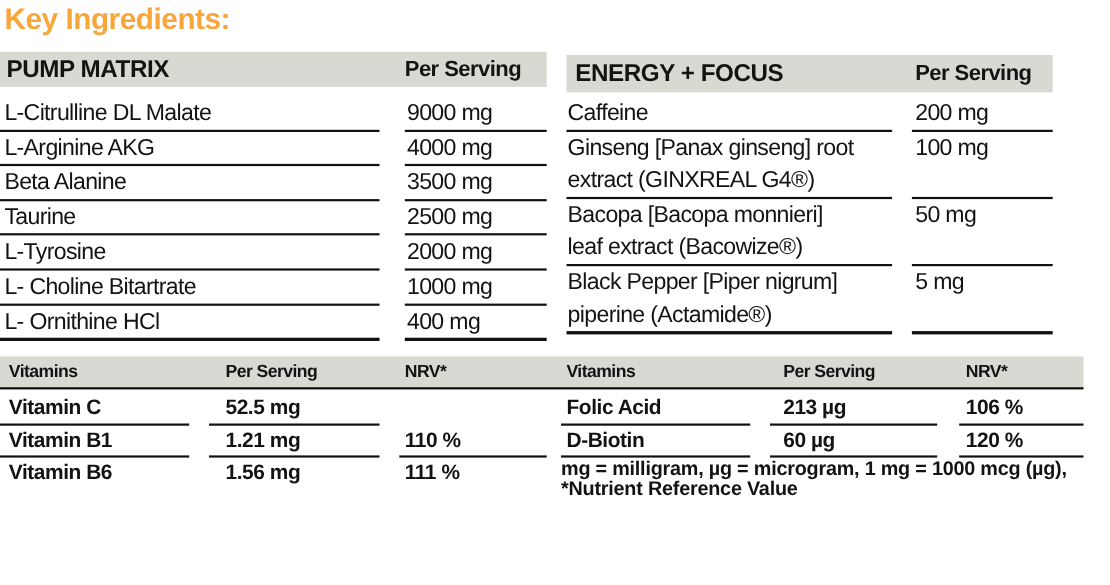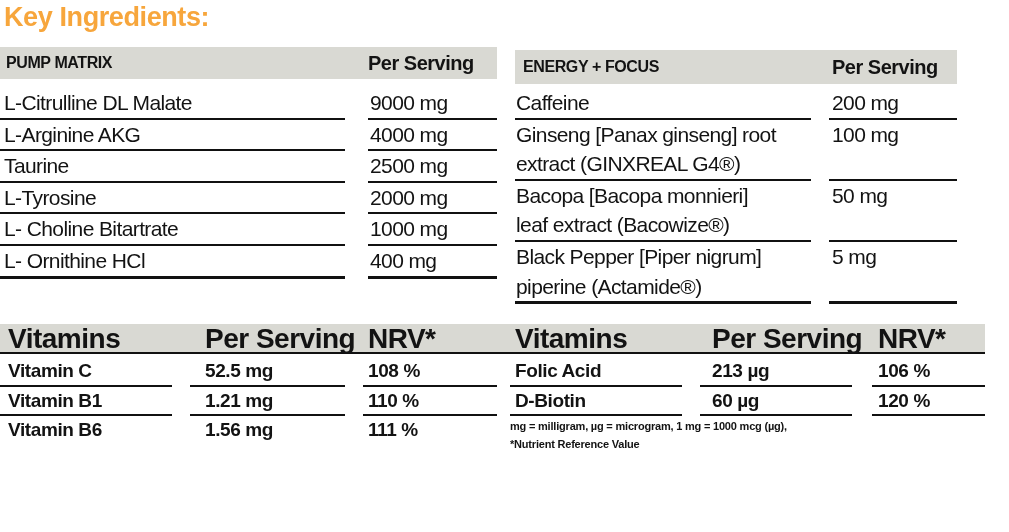--- a/index.html
+++ b/index.html
@@ -27,21 +27,21 @@
   
   .toptable{position:absolute;}
   .pump{left:0;top:47px;width:497px;}
   .energy{left:515px;top:50px;width:442px;}
 
   .thead{position:relative;background:var(--bar);}
   .pump .thead{height:32px;}
   .energy .thead{height:34px;}
   .h-title{
     position:absolute;top:0;bottom:0;display:flex;align-items:center;
-    font-size:16px;font-weight:700;letter-spacing:-0.4px;
+    font-size:22px;font-weight:700;letter-spacing:-0.4px;
   }
   .h-per{
     position:absolute;top:0;bottom:0;display:flex;align-items:center;
     font-size:20px;font-weight:700;letter-spacing:-0.5px;
   }
   .pump .h-title{left:6px;}
   .pump .h-per{left:368px;}
   .energy .h-title{left:8px;}
   .energy .h-per{left:317px;}
 
@@ -68,21 +68,21 @@
   .vit-strip{
     position:absolute;left:0;top:324px;width:985px;height:30px;
     background:var(--bar);border-bottom:2.5px solid var(--line);
   }
   .vittable{position:absolute;top:324px;}
   .vitl{left:0;width:497px;}
   .vitr{left:510px;width:475px;}
   .vhead{position:relative;height:33px;}
   .vhead span{
     position:absolute;top:0;height:30px;display:flex;align-items:center;
-    font-size:28px;font-weight:700;letter-spacing:-0.5px;
+    font-size:16px;font-weight:700;letter-spacing:-0.5px;
   }
   .vitl .vh-name{left:8px;}   .vitl .vh-per{left:205px;}  .vitl .vh-nrv{left:368px;}
   .vitr .vh-name{left:5px;}   .vitr .vh-per{left:202px;}  .vitr .vh-nrv{left:368px;}
 
   .vittable .trow{min-height:29.5px;height:29.5px;}
   .vittable .trow .cell{
     font-size:19px;font-weight:700;letter-spacing:-0.4px;line-height:28px;
     border-bottom:2px solid var(--line);
   }
   .vitl .trow:last-child .cell{border-bottom:none;}
@@ -91,21 +91,21 @@
   .vitl .cell.name{width:172px;margin-right:18px;padding-left:8px;}
   .vitl .cell.amount{width:155px;margin-right:18px;padding-left:15px;}
   .vitl .cell.nrv{flex:1;padding-left:5px;}
 
   .vitr .cell.name{width:172px;margin-right:18px;padding-left:5px;}
   .vitr .cell.amount{width:152px;margin-right:20px;padding-left:12px;}
   .vitr .cell.nrv{flex:1;padding-left:6px;}
 
   .footnote{
     position:absolute;left:510px;top:417px;width:480px;
-    font-size:11px;font-weight:700;letter-spacing:-0.2px;line-height:18px;
+    font-size:18px;font-weight:700;letter-spacing:-0.2px;line-height:18px;
   }
 </style>
 </head>
 <body>
 
 <div class="page">
 
   <div class="page-title">Key Ingredients:</div>
 
   <div class="toptable pump">
@@ -114,20 +114,24 @@
       <span class="h-per">Per Serving</span>
     </div>
     <div class="rows" id="pump-rows">
         <div class="trow">
           <div class="cell name">L-Citrulline DL Malate</div>
           <div class="cell amount">9000 mg</div>
         </div>
         <div class="trow">
           <div class="cell name">L-Arginine AKG</div>
           <div class="cell amount">4000 mg</div>
+        </div>
+        <div class="trow">
+          <div class="cell name">Beta Alanine</div>
+          <div class="cell amount">3500 mg</div>
         </div>
         <div class="trow">
           <div class="cell name">Taurine</div>
           <div class="cell amount">2500 mg</div>
         </div>
         <div class="trow">
           <div class="cell name">L-Tyrosine</div>
           <div class="cell amount">2000 mg</div>
         </div>
         <div class="trow">
@@ -182,21 +186,20 @@
   <div class="vittable vitl">
     <div class="vhead">
       <span class="vh-name">Vitamins</span>
       <span class="vh-per">Per Serving</span>
       <span class="vh-nrv">NRV*</span>
     </div>
     <div class="rows" id="vitl-rows">
         <div class="trow">
           <div class="cell name">Vitamin C</div>
           <div class="cell amount">52.5 mg</div>
-          <div class="cell nrv">108 %</div>
         </div>
         <div class="trow">
           <div class="cell name">Vitamin B1</div>
           <div class="cell amount">1.21 mg</div>
           <div class="cell nrv">110 %</div>
         </div>
         <div class="trow">
           <div class="cell name">Vitamin B6</div>
           <div class="cell amount">1.56 mg</div>
           <div class="cell nrv">111 %</div>

